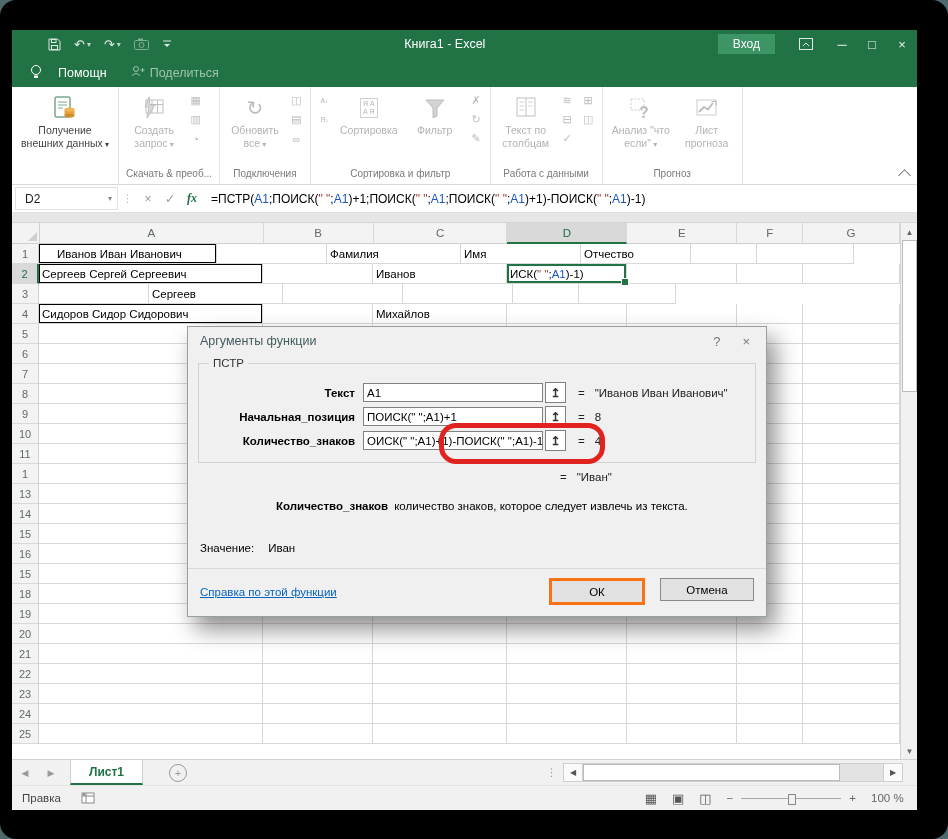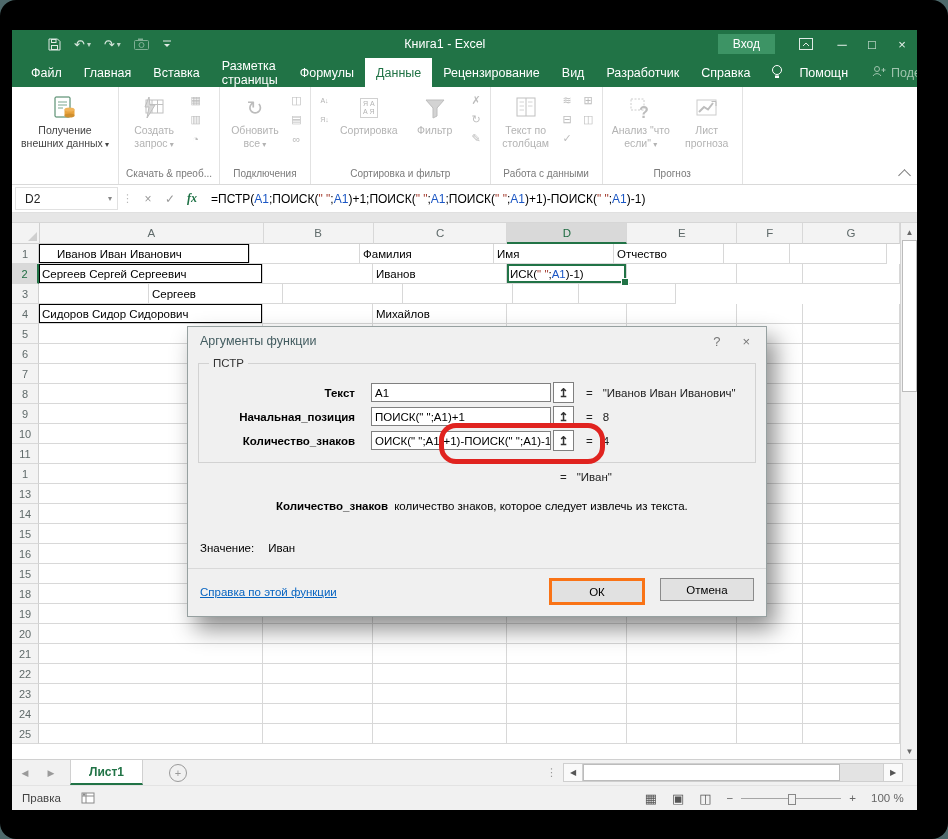--- a/index.html
+++ b/index.html
@@ -72,21 +72,21 @@
   .vthumb{width:13px;height:150px;background:#fff;border:1px solid #bcbcbc;}
   .vfill{flex:1;}
 
   
   .dialog{position:absolute;left:175px;top:293px;width:578px;background:#f0f0f0;border:1px solid #96a0a0;box-shadow:8px 12px 22px rgba(0,0,0,.45);font-size:11.5px;z-index:10;}
   .dtitle{height:28px;display:flex;align-items:center;padding:0 12px;color:#435c60;font-size:12.5px;}
   .dctrl{margin-left:auto;display:flex;gap:22px;color:#777;font-size:13px;padding-right:4px;}
   .dfs{margin:2px 10px 0;border:1px solid #d2d2d2;padding:10px 8px 8px;}
   .dfs legend{font-size:11.5px;color:#333;padding:0 4px;margin-left:2px;}
   .frow{display:flex;align-items:center;margin:3px 0;position:relative;}
-  .flabel{width:148px;text-align:right;font-weight:bold;color:#000;padding-right:16px;flex:none;white-space:nowrap;}
+  .flabel{width:148px;text-align:right;font-weight:bold;color:#000;padding-right:8px;flex:none;white-space:nowrap;}
   .finput{width:172px;height:17px;border:1px solid #808080;background:#fff;display:flex;align-items:center;padding:0 3px;font-size:11.5px;overflow:hidden;white-space:nowrap;flex:none;}
   .fcoll{width:19px;height:19px;border:1px solid #808080;background:#fff;margin-left:2px;display:flex;align-items:center;justify-content:center;font-weight:bold;color:#333;font-size:12px;flex:none;}
   .fres{margin-left:12px;color:#222;display:flex;gap:10px;white-space:nowrap;overflow:hidden;}
   .oval{position:absolute;left:232px;top:-7px;width:156px;height:31px;border:5px solid #e0231f;border-radius:17px;pointer-events:none;z-index:5;}
   .dres{margin:8px 0 2px 372px;display:flex;gap:10px;color:#222;}
   .ddesc{margin:8px 12px 0;color:#000;}
   .darg{margin:17px 12px 0 88px;color:#000;}
   .darg b{margin-right:6px;}
   .dval{margin:30px 12px 0;display:flex;gap:14px;color:#000;}
   .dhr{border:none;border-top:1px solid #d9d9d9;margin:14px 0 0;}
@@ -164,32 +164,20 @@
             <path d="M4 8 l3-3 3 3" fill="none" stroke="#dfeae4"></path>
           </svg>
         </span>
       <span class="wbtn">─</span>
       <span class="wbtn">□</span>
       <span class="wbtn">×</span>
     </div>
   </div>
 
   <div class="tabrow">
-    <div id="tabsBox" style="display:flex;align-items:stretch;">
-        <div class="rtab">Файл</div>
-        <div class="rtab">Главная</div>
-        <div class="rtab">Вставка</div>
-        <div class="rtab">Разметка страницы</div>
-        <div class="rtab">Формулы</div>
-        <div class="rtab active">Данные</div>
-        <div class="rtab">Рецензирование</div>
-        <div class="rtab">Вид</div>
-        <div class="rtab">Разработчик</div>
-        <div class="rtab">Справка</div>
-      </div>
     <div class="helptab">
       <span><svg width="12" height="15">
             <circle cx="6" cy="6" r="4.5" fill="none" stroke="#fff"></circle>
             <rect x="4" y="11.5" width="4" height="2.5" fill="#fff"></rect>
           </svg></span>
       <span>Помощн</span>
     </div>
     <div class="sharetab">
       <span><svg width="14" height="12">
             <circle cx="5" cy="4" r="2.5" fill="none" stroke="#9fc4ae"></circle>
@@ -359,21 +347,21 @@
           <div class="chead" style="width: 224px;">A</div>
           <div class="chead" style="width: 110px;">B</div>
           <div class="chead" style="width: 134px;">C</div>
           <div class="chead sel" style="width: 120px;">D</div>
           <div class="chead" style="width: 110px;">E</div>
           <div class="chead" style="width: 66px;">F</div>
           <div class="chead" style="width: 97px;">G</div>
         </div>
         <div class="grow">
           <div class="rhead">1</div>
-          <div class="cell rangeb" style="width: 211px; padding-left: 18px;">Иванов Иван Иванович</div>
+          <div class="cell rangeb" style="width: 178px; padding-left: 18px;">Иванов Иван Иванович</div>
           <div class="cell" style="width: 110px;"></div>
           <div class="cell" style="width: 134px;">Фамилия</div>
           <div class="cell" style="width: 120px;">Имя</div>
           <div class="cell" style="width: 110px;">Отчество</div>
           <div class="cell" style="width: 66px;"></div>
           <div class="cell" style="width: 97px;"></div>
         </div>
         <div class="grow">
           <div class="rhead sel">2</div>
           <div class="cell rangeb" style="width: 224px;">Сергеев Сергей Сергеевич</div>

